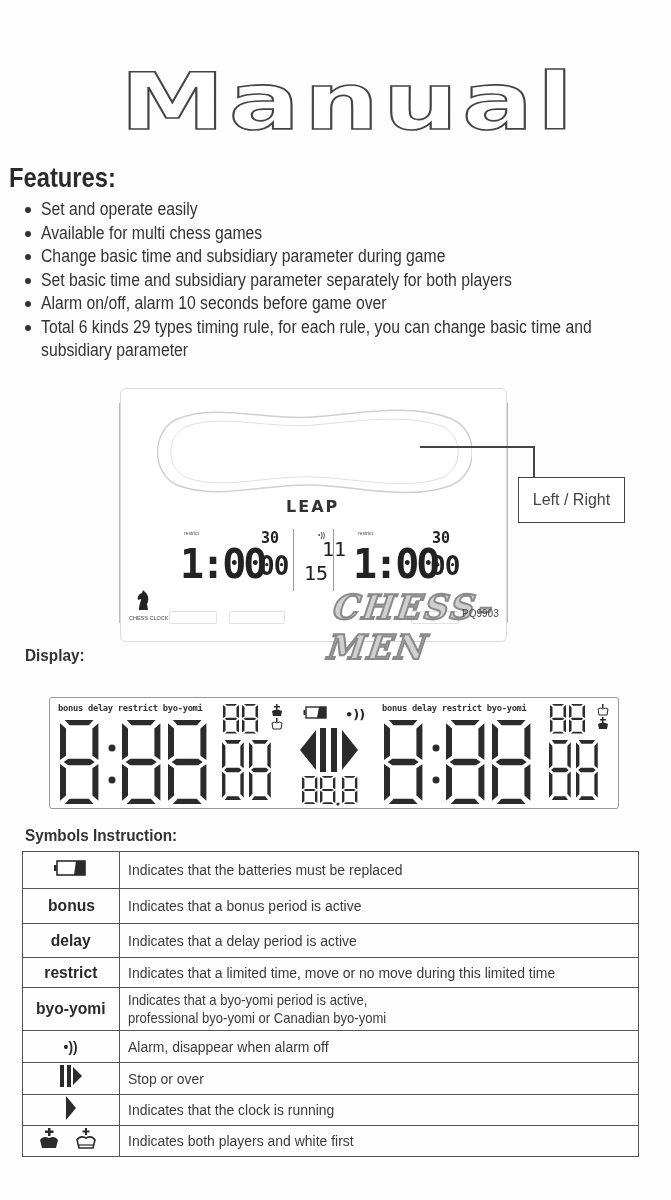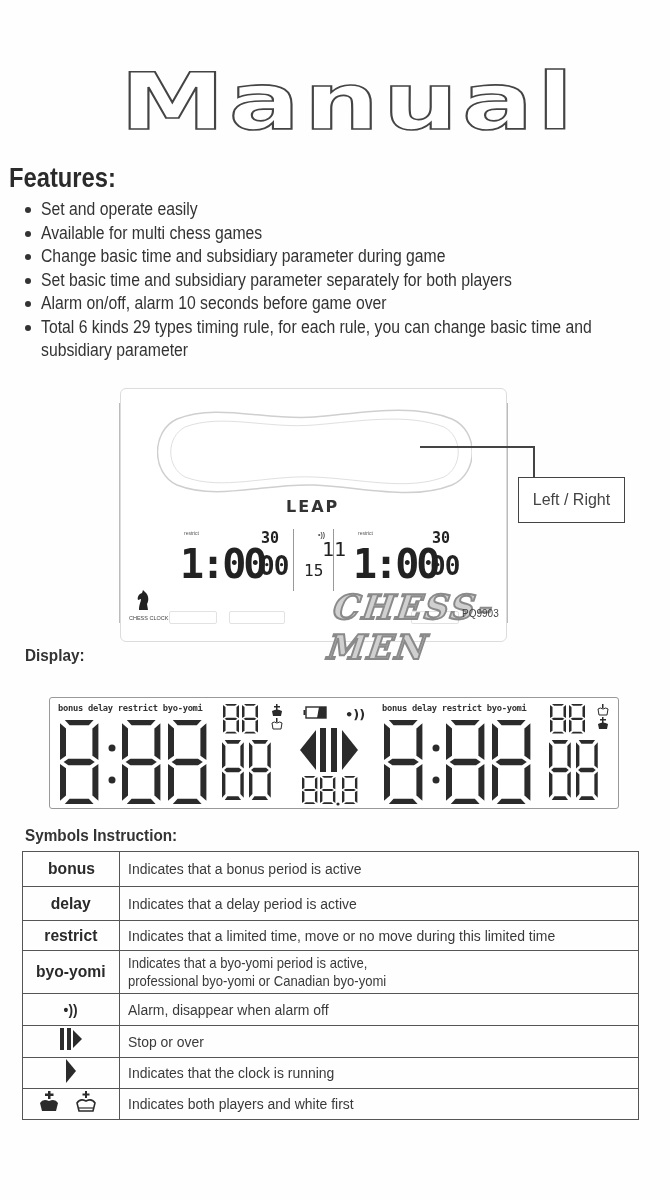--- a/index.html
+++ b/index.html
@@ -126,21 +126,21 @@
   </svg>
   <div class="brand">LEAP</div>
 
   <div class="lcd-panel">
     <div class="lcd-small-label" style="left:18px;top:1px;">restrict</div>
     <div class="lcd-big" style="left:14px;top:12px;font-size:40px;letter-spacing:-3px;">1:00</div>
     <div class="lcd-big" style="left:95px;top:0px;font-size:15px;">30</div>
     <div class="lcd-big" style="left:93px;top:22px;font-size:26px;letter-spacing:-1px;">00</div>
     <div class="lcd-divider" style="left:127px;top:0;height:62px;"></div>
     <div class="lcd-big" style="left:156px;top:8px;font-size:20px;font-weight:normal;">11</div>
-    <div class="lcd-big" style="left:138px;top:32px;font-size:16px;font-weight:normal;">15</div>
+    <div class="lcd-big" style="left:138px;top:32px;font-size:20px;font-weight:normal;">15</div>
     <div class="lcd-small-label" style="left:152px;top:2px;font-size:7px;font-weight:bold;">•))</div>
     <div class="lcd-divider" style="left:167px;top:0;height:62px;"></div>
     <div class="lcd-small-label" style="left:192px;top:1px;">restrict</div>
     <div class="lcd-big" style="left:187px;top:12px;font-size:40px;letter-spacing:-3px;">1:00</div>
     <div class="lcd-big" style="left:266px;top:0px;font-size:15px;">30</div>
     <div class="lcd-big" style="left:264px;top:22px;font-size:26px;letter-spacing:-1px;">00</div>
   </div>
 
   <svg class="knight" viewBox="0 0 16 22">
     <path d="M4,21 L13,21 L12,15 C14,12 14,6 10,3 L8,1 L7,4 C4,5 2,8 3,11 L6,10 C6,13 4,15 4,21 Z" fill="#222"></path>
@@ -236,20 +236,30 @@
       <rect x="4" y="0" width="1.5" height="6" fill="#2b2b2b"></rect>
         <rect x="2" y="2" width="6" height="1.5" fill="#2b2b2b"></rect>
       <path d="M0,7 Q5,4 10,7 L9,12 L1,12 Z" fill="#2b2b2b"></path>
     </g>
   </svg>
 </div>
 
 <div class="symbols-heading">Symbols Instruction:</div>
 <table class="symbols">
   <tbody>
+      <tr class="r-battery">
+    <td class="sym">
+      <svg width="34" height="16" viewBox="0 0 34 16">
+        <rect x="3" y="1" width="28" height="14" fill="none" stroke="#2b2b2b" stroke-width="1.6"></rect>
+        <polygon points="22,1 31,1 31,15 20,15" fill="#2b2b2b"></polygon>
+        <rect x="0" y="5" width="2.5" height="6" fill="#2b2b2b"></rect>
+      </svg>
+    </td>
+    <td class="desc"><span>Indicates that the batteries must be replaced</span></td>
+  </tr>
   <tr class="r-bonus">
     <td class="sym"><span class="bold">bonus</span></td>
     <td class="desc"><span>Indicates that a bonus period is active</span></td>
   </tr>
   <tr class="r-delay">
     <td class="sym"><span class="bold">delay</span></td>
     <td class="desc"><span>Indicates that a delay period is active</span></td>
   </tr>
   <tr class="r-restrict">
     <td class="sym"><span class="bold">restrict</span></td>

